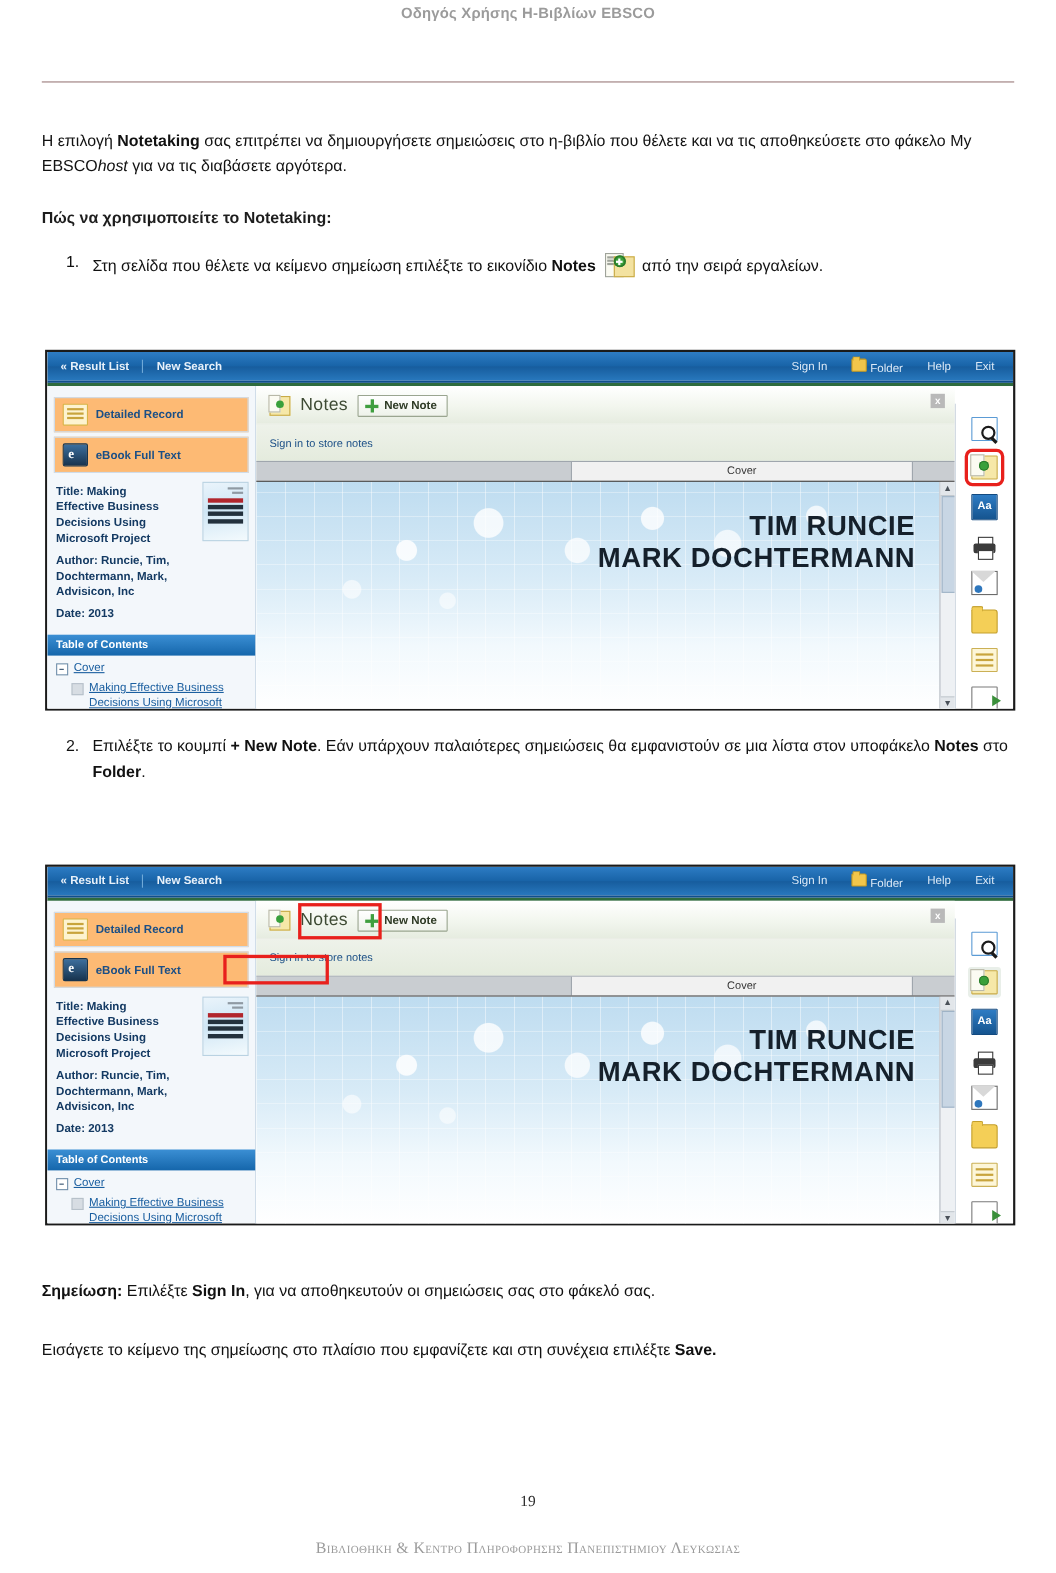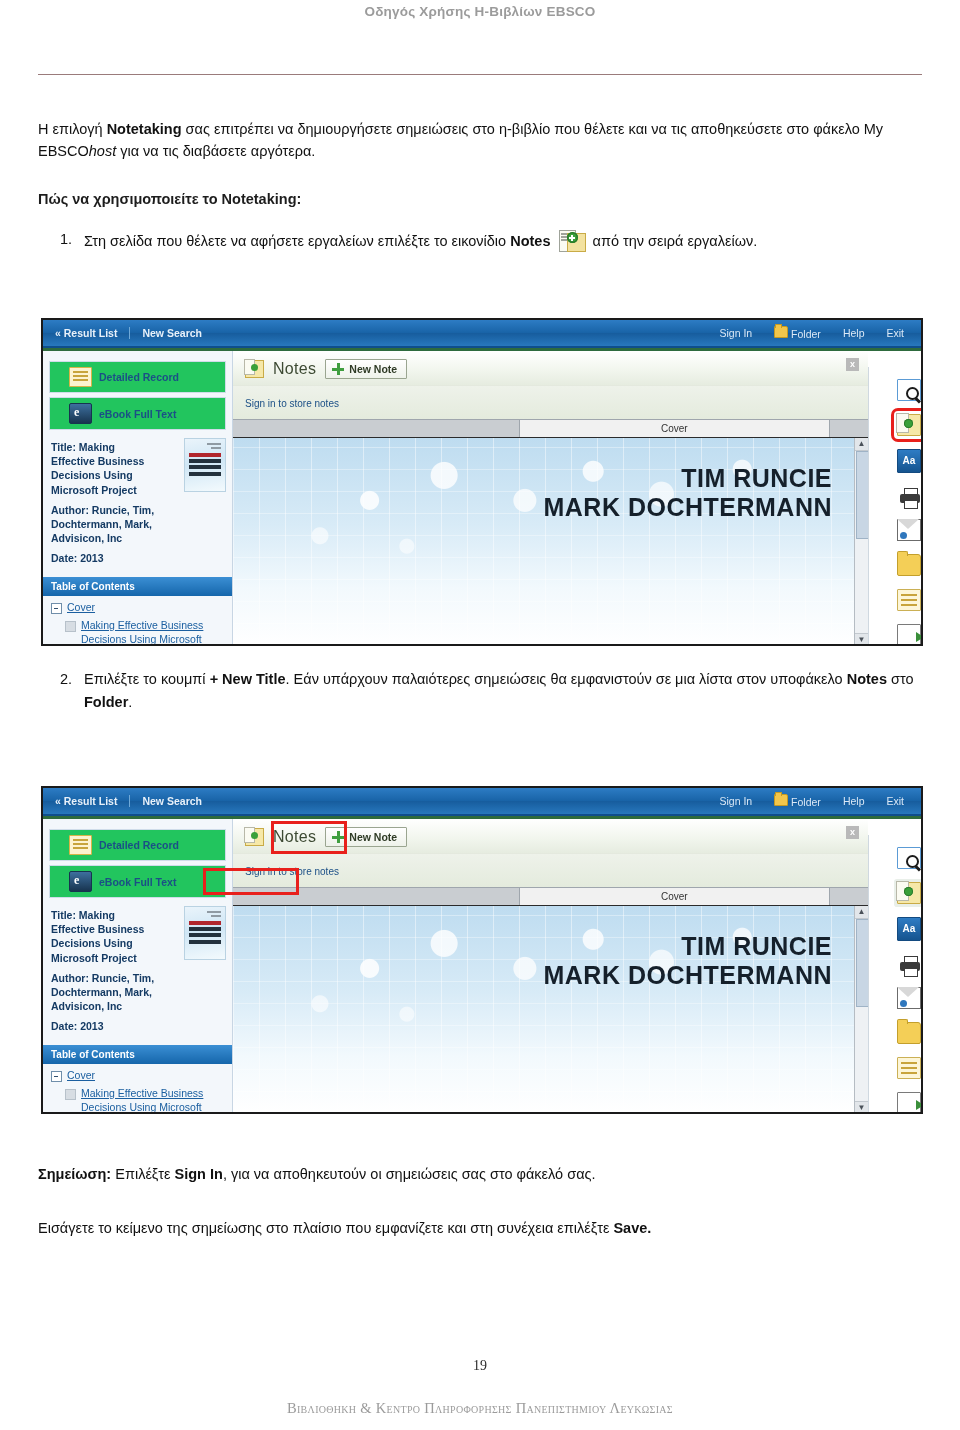--- a/index.html
+++ b/index.html
@@ -85,21 +85,21 @@
 
   .ebsco-body{display:flex;height:calc(100% - 29px);background:#ffffff;position:relative;}
 
   
   .col-left{
     width:190px;flex:0 0 190px;background:#f3f7fb;
     border-right:1px solid #c8d6e4;padding:6px 0 0 0;box-sizing:border-box;
     position:relative;
   }
   .lc-card{
-    background:#22c55e;border:1px solid #cfdce9;margin:4px 6px;padding:5px 19px;
+    background:#fdba74;border:1px solid #cfdce9;margin:4px 6px;padding:5px 7px;
     display:flex;align-items:center;gap:7px;box-sizing:border-box;
   }
   .lc-card .txt{font-size:10.5px;font-weight:bold;color:#1b4f86;}
   .ico-doc{
     width:21px;height:18px;flex:0 0 21px;background:#fdf3d0;border:1.5px solid #d8b447;
     border-radius:1px;position:relative;
   }
   .ico-doc:after{
     content:"";position:absolute;left:3px;top:3px;right:3px;height:1.5px;
     background:#c8a43c;box-shadow:0 4px 0 #c8a43c,0 8px 0 #c8a43c;
@@ -142,21 +142,21 @@
   .toc-box:after{content:"";position:absolute;left:1.5px;top:3.5px;width:4px;height:1px;background:#33506e;}
   .toc-sq{
     width:9px;height:9px;flex:0 0 9px;background:#d7dde3;border:1px solid #b7c1ca;margin-top:2px;
   }
   .toc-link{text-decoration:underline;color:#1b5fa0;line-height:1.3;}
   .toc-sub{padding-left:14px;}
 
   
   .col-rail{
     width:52px;flex:0 0 52px;border-left:1px solid #cfd8e0;background:#fff;
-    display:flex;flex-direction:column;align-items:flex-end;padding-top:12px;gap:13px;
+    display:flex;flex-direction:column;align-items:center;padding-top:12px;gap:13px;
     position:relative;
     margin-top:16px;
   }
   .rail-ico{width:22px;height:22px;position:relative;}
   .rail-hl{outline:3px solid #e8201c;outline-offset:3px;}
   .rail-sel{background:linear-gradient(180deg,#ffffff 0%,#dfe9df 100%);box-shadow:0 0 0 3px #e9efe9;}
 
   .ic-search{background:#fff;border:1.5px solid #5b9bd5;border-radius:1px;}
   .ic-search:after{
     content:"";position:absolute;right:1px;bottom:0px;width:9px;height:9px;
@@ -333,21 +333,21 @@
 
   <div class="para p-intro">
     <span>Η επιλογή </span><b>Notetaking</b><span> σας επιτρέπει να δημιουργήσετε σημειώσεις στο η-βιβλίο που θέλετε και να τις αποθηκεύσετε στο φάκελο My EBSCO</span><em>host</em><span> για να τις διαβάσετε αργότερα.</span>
   </div>
 
   <div class="para p-how">Πώς να χρησιμοποιείτε το Notetaking:</div>
 
   <div class="step step-1">
     <div class="num">1.</div>
     <div class="body">
-      <span>Στη σελίδα που θέλετε να αφήσετε εργαλείων επιλέξτε το εικονίδιο </span><b>Notes</b>
+      <span>Στη σελίδα που θέλετε να κείμενο σημείωση επιλέξτε το εικονίδιο </span><b>Notes</b>
       <span class="inline-note-icon">
         <span style="position:absolute;left:0;top:2px;width:15px;height:20px;background:#fbfbf2;border:1.5px solid #9fa39a;"></span>
         <span style="position:absolute;left:2px;top:5px;width:9px;height:1.5px;background:#9fa39a;box-shadow:0 3px 0 #9fa39a,0 6px 0 #9fa39a;"></span>
         <span style="position:absolute;left:8px;top:5px;width:17px;height:17px;background:#f3e2a0;border:1.5px solid #c9ab46;"></span>
         <span style="position:absolute;left:8px;top:4px;width:11px;height:11px;border-radius:50%;background:#3aa03a;box-shadow:inset 0 0 0 1.5px #2b7a2b;"></span>
         <span style="position:absolute;left:10.5px;top:8.5px;width:6px;height:2px;background:#fff;"></span>
         <span style="position:absolute;left:12.5px;top:6.5px;width:2px;height:6px;background:#fff;"></span>
       </span><span> από την σειρά εργαλείων.</span>
     </div>
   </div>
@@ -454,21 +454,21 @@
         <span class="rail-ico ic-cite"></span>
         <span class="rail-ico ic-export"></span>
       </div>
 
     </div>
   </div>
 
   <div class="step step-2">
     <div class="num">2.</div>
     <div class="body">
-      <span>Επιλέξτε το κουμπί </span><b>+ New Title</b><span>. Εάν υπάρχουν παλαιότερες σημειώσεις θα εμφανιστούν σε μια λίστα στον υποφάκελο </span><b>Notes</b><span> στο </span><b>Folder</b><span>.</span>
+      <span>Επιλέξτε το κουμπί </span><b>+ New Note</b><span>. Εάν υπάρχουν παλαιότερες σημειώσεις θα εμφανιστούν σε μια λίστα στον υποφάκελο </span><b>Notes</b><span> στο </span><b>Folder</b><span>.</span>
     </div>
   </div>
 
   <div class="shot shot-2">
 
     <div class="ebsco-nav">
       <div class="nav-left">
         <div class="lbl">« Result List</div>
         <div class="lbl">New Search</div>
       </div>

